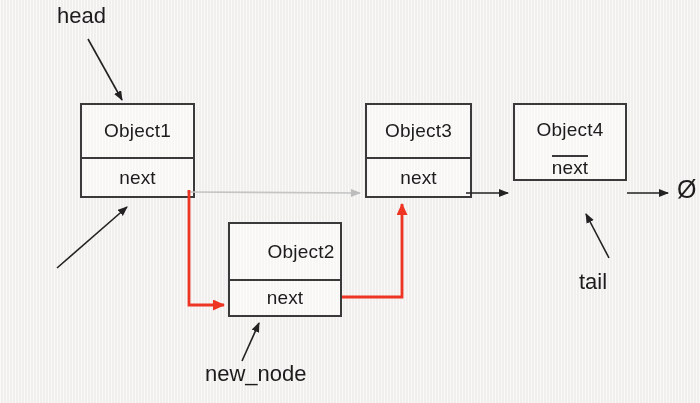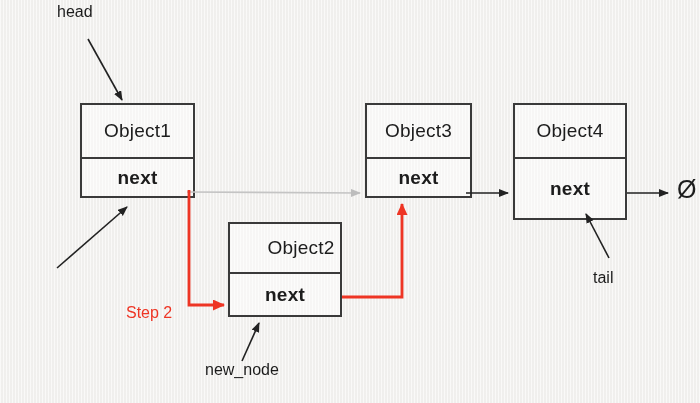--- a/index.html
+++ b/index.html
@@ -24,33 +24,33 @@
     background:rgba(255,255,255,.45);
     box-sizing:border-box;
     display:flex;flex-direction:column;
     z-index:2;
   }
   .node .cell{
     display:flex;align-items:center;justify-content:center;
     font-size:19px;letter-spacing:.2px;
   }
   .node .title{height:52px;}
-  .node .field{flex:1;border-top:2px solid #3a3a3a;font-weight:bold;}
+  .node .field{flex:1;border-top:2px solid #3a3a3a;}
   .lbl{
     position:absolute;z-index:4;
-    font-size:16px;white-space:nowrap;
+    font-size:22px;white-space:nowrap;
   }
   .lbl.red{color:#ee3524;}
   .nullsym{font-size:25px;font-weight:400;}
   
   #n1{left:80px; top:103px; width:115px; height:95px;}
   #n3{left:365px;top:103px; width:107px; height:95px;}
-  #n4{left:513px;top:103px; width:114px; height:117px;}
+  #n4{left:513px;top:103px; width:114px; height:78px;align-items:center;}
   #n2{left:228px;top:222px; width:114px; height:95px;}
-  #n2 .title{height:48px;margin-left:32px;}
+  #n2 .title{height:55px;margin-left:32px;}
 </style>
 </head>
 <body>
 
 <div class="stage">
 
   <div class="node" id="n1">
     <div class="cell title">Object1</div>
     <div class="cell field">next</div>
   </div>
@@ -62,22 +62,21 @@
     <div class="cell title">Object3</div>
     <div class="cell field">next</div>
   </div>
   <div class="node" id="n4">
     <div class="cell title">Object4</div>
     <div class="cell field">next</div>
   </div>
 
   <div class="lbl" style="left:57px;top:3px;">head</div>
   <div class="lbl" style="left:205px;top:361px;text-align:center;">new_node</div>
-  <div class="lbl" style="left:593px;top:269px;text-align:center;">tail</div>
-  <div class="lbl red" style="left:126px;top:304px;">Step 2</div>
+  <div class="lbl" style="left:579px;top:269px;text-align:center;">tail</div>
   <div class="lbl nullsym" style="left:677px;top:175px;">Ø</div>
 
   <svg class="overlay" viewBox="0 0 700 403">
     <defs>
       <marker id="mBlack" markerUnits="userSpaceOnUse" markerWidth="11" markerHeight="9" refX="9" refY="4" orient="auto">
         <path d="M0,0 L10,4 L0,8 Z" fill="#222"></path>
       </marker>
       <marker id="mGray" markerUnits="userSpaceOnUse" markerWidth="11" markerHeight="9" refX="9" refY="4" orient="auto">
         <path d="M0,0 L10,4 L0,8 Z" fill="#bdbdbd"></path>
       </marker>

